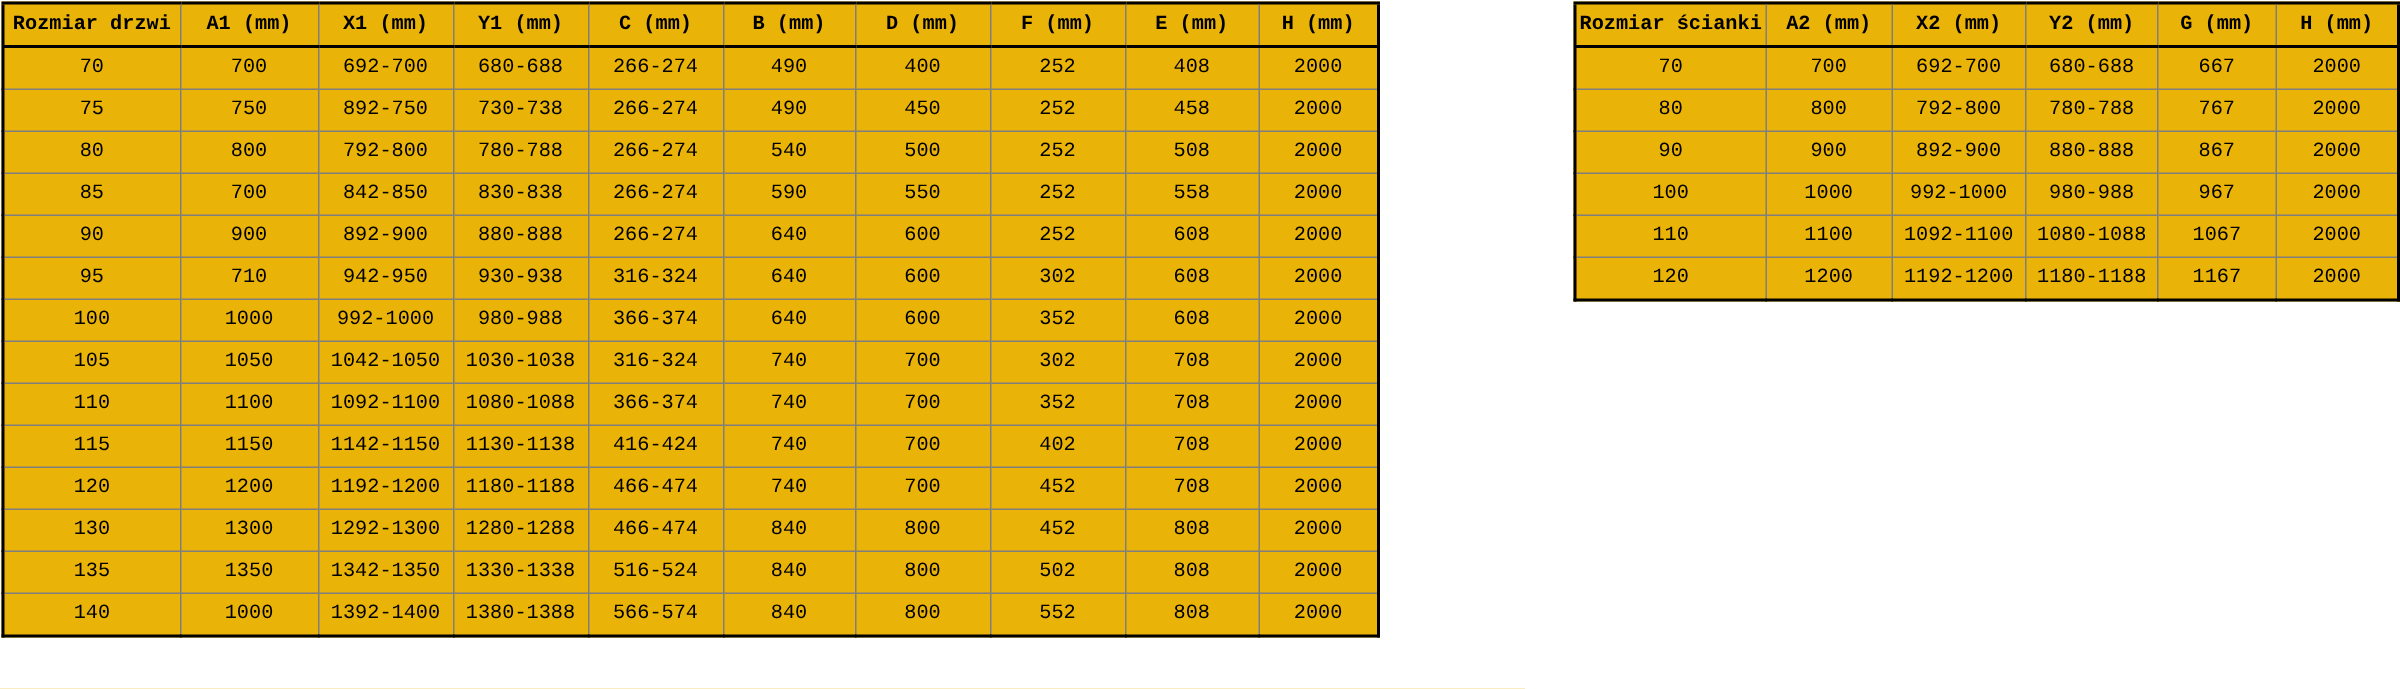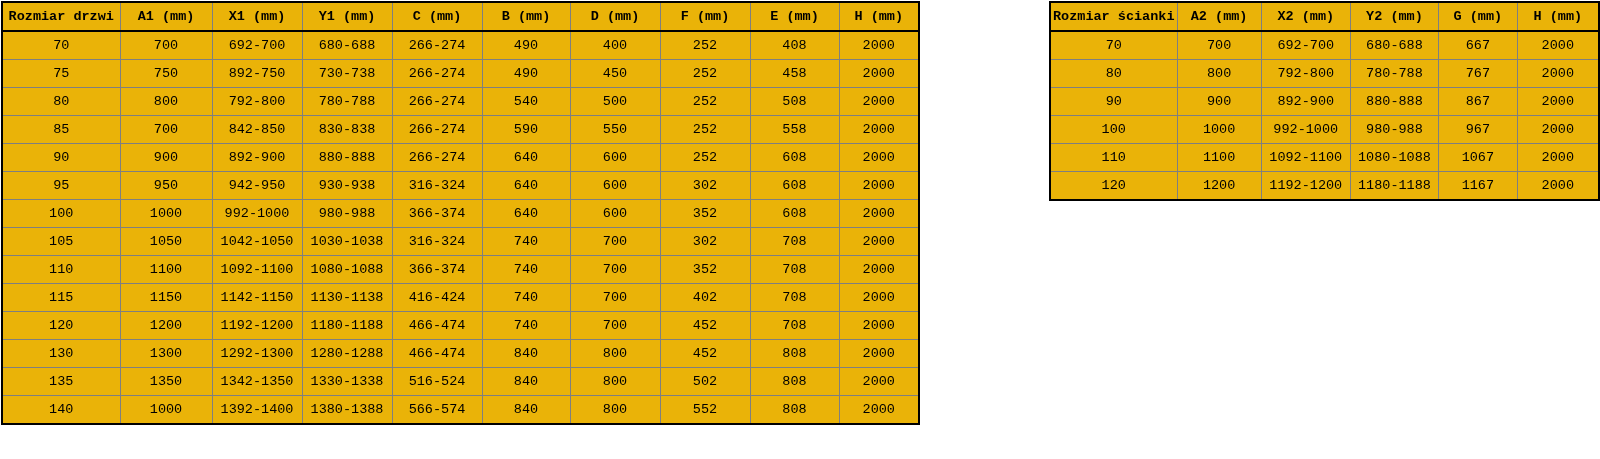--- a/index.html
+++ b/index.html
@@ -133,21 +133,21 @@
         <td>880-888</td>
         <td>266-274</td>
         <td>640</td>
         <td>600</td>
         <td>252</td>
         <td>608</td>
         <td>2000</td>
       </tr>
       <tr>
         <td>95</td>
-        <td>950</td>
+        <td>710</td>
         <td>942-950</td>
         <td>930-938</td>
         <td>316-324</td>
         <td>640</td>
         <td>600</td>
         <td>302</td>
         <td>608</td>
         <td>2000</td>
       </tr>
       <tr>

